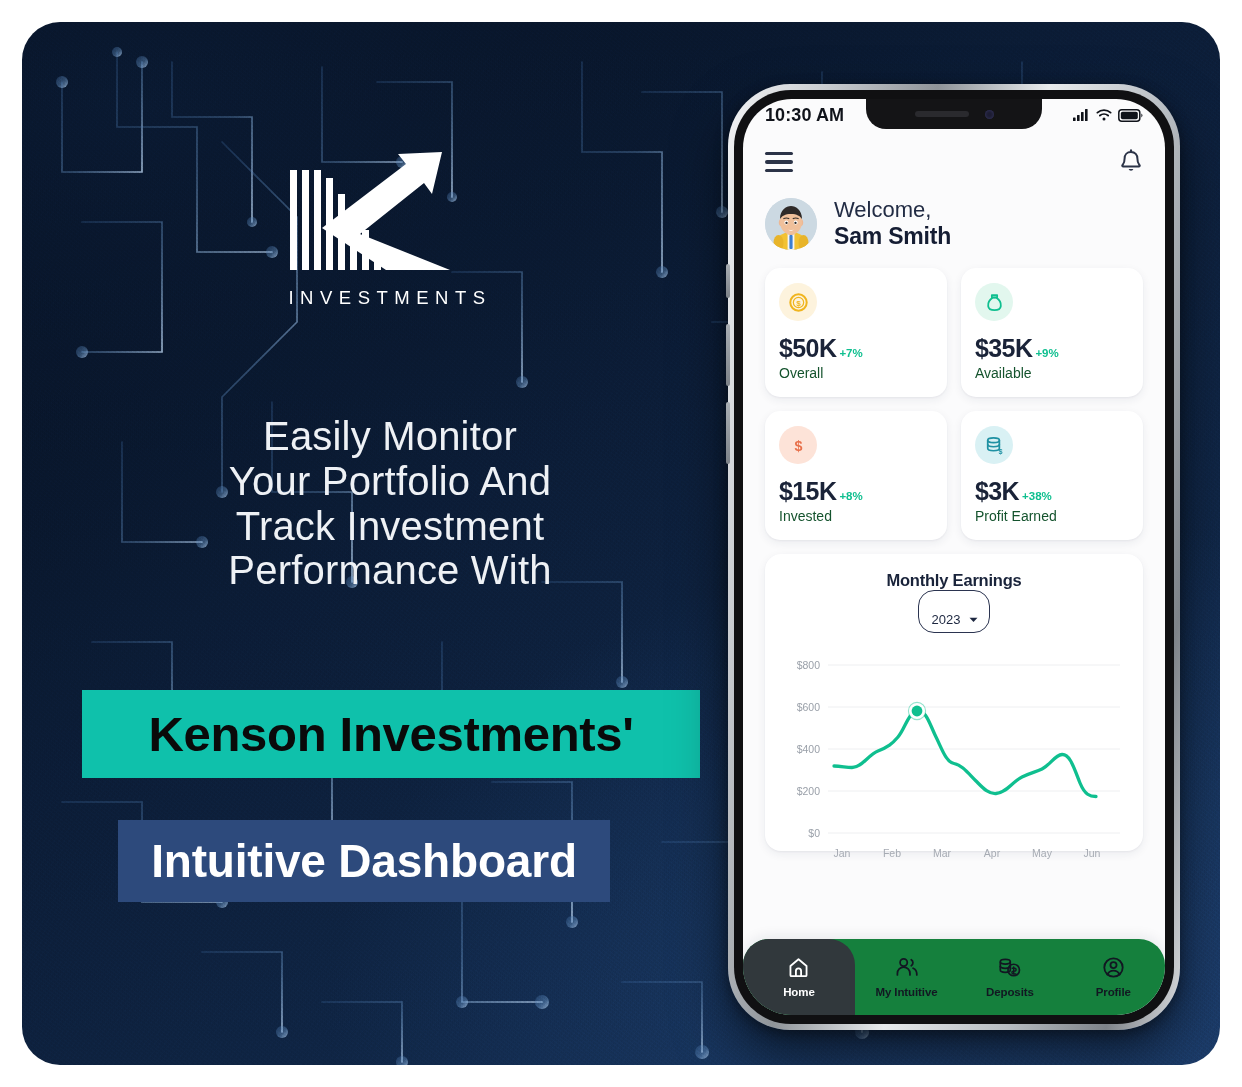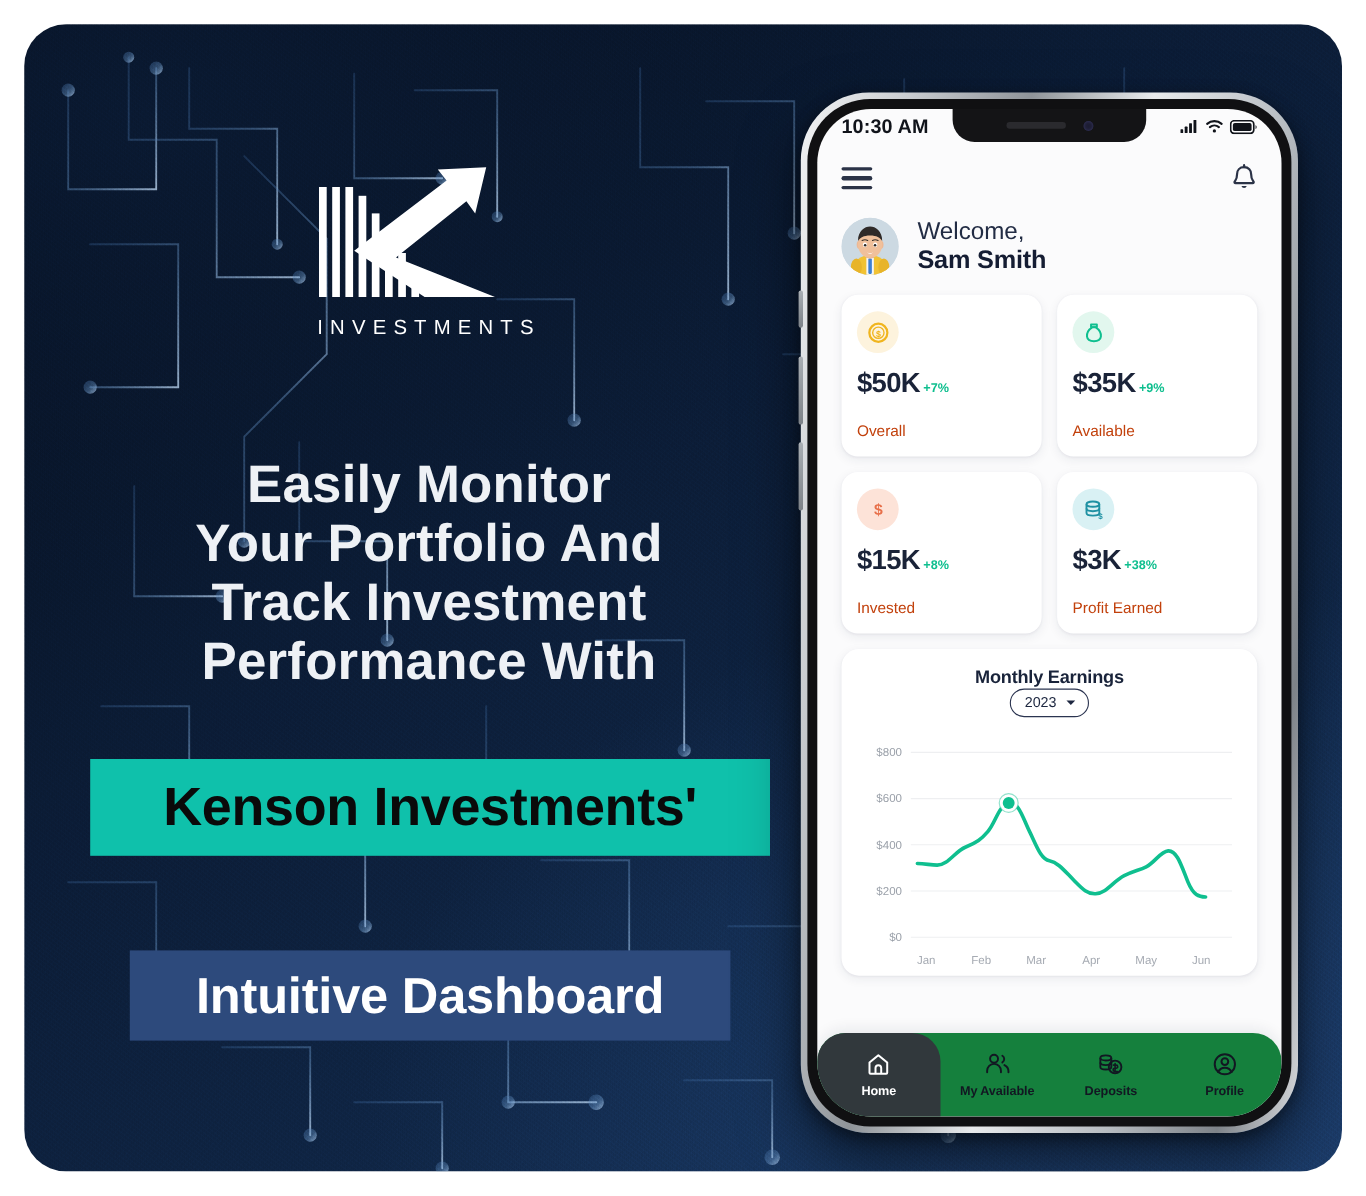--- a/index.html
+++ b/index.html
@@ -34,38 +34,37 @@
     line-height:1; margin-top:2px; font-family:"Liberation Sans", sans-serif;
   }
   .logo-sub {
     color:#fff; font-size:18.5px; font-weight:400; letter-spacing:6.5px;
     margin-top:9px;
   }
 
   .headline {
     position:absolute; left:40px; top:392px; width:656px;
     text-align:center; color:#eef1f5;
-    font-size:48px; line-height:1.12; font-weight:700;
+    font-size:40px; line-height:1.12; font-weight:400;
     letter-spacing:.2px;
   }
   .headline div { white-space:nowrap; }
 
   .band { position:absolute; display:flex; align-items:center; }
   .band-teal {
     left:60px; top:668px; width:618px; height:88px;
     background:#0fc1ab;
   }
   .band-teal span {
     width:100%; text-align:center; color:#0a0a0a;
     font-size:49px; font-weight:700; letter-spacing:-.3px;
   }
   .band-navy {
-    left:96px; top:798px; width:546px; height:82px;
+    left:96px; top:798px; width:492px; height:82px;
     background:#2d4a7c;
-    margin-top:44px;
   }
   .band-navy span {
     width:100%; text-align:center; color:#ffffff;
     font-size:46px; font-weight:700; letter-spacing:-.2px;
   }
 
   
   .phone {
     position:absolute; left:706px; top:62px;
     width:452px; height:946px;
@@ -125,33 +124,33 @@
     box-shadow:0 3px 10px rgba(30,40,70,.07), 0 1px 2px rgba(30,40,70,.05);
     min-height:117px;
   }
   .ic {
     width:38px; height:38px; border-radius:50%;
     display:flex; align-items:center; justify-content:center; margin-bottom:13px;
   }
   .amt-row { display:flex; align-items:baseline; }
   .amt { font-size:25px; font-weight:700; color:#1a2338; letter-spacing:-.6px; }
   .pct { font-size:11.5px; font-weight:700; color:#0fbf8f; margin-left:3px; }
-  .lbl { font-size:14px; color:#c2410c; margin-top:20px; font-weight:400; }
+  .lbl { font-size:14px; color:#14532d; margin-top:2px; font-weight:400; }
 
   .chart-card {
     background:#fff; border-radius:16px; margin-top:14px; padding:17px 16px 12px 16px;
     box-shadow:0 3px 10px rgba(30,40,70,.07), 0 1px 2px rgba(30,40,70,.05);
     height:297px;
   }
   .chart-head { display:flex; align-items:center; justify-content:flex-end;flex-direction:column; }
   .chart-title { font-size:16.5px; font-weight:700; color:#19233a; letter-spacing:-.2px; }
   .yearsel {
     display:flex; align-items:center; gap:9px;
     border:1.6px solid #2b3450; border-radius:16px;
-    padding:4px 11px 5px 13px; cursor:pointer;
+    padding:21px 11px 5px 13px; cursor:pointer;
   }
   .yearsel span { font-size:13px; color:#1d2740; font-weight:500; }
   .plot { margin-top:12px; }
 
   .navbar {
     position:absolute; left:0; right:0; bottom:0; height:76px;
     background:#15803d; display:flex; align-items:stretch;
     border-radius:26px 26px 0 0;
     box-shadow:0 -2px 14px rgba(20,30,60,.09);
   }
@@ -502,21 +501,21 @@
           </div>
           <div class="navitem">
             <svg width="24" height="23" viewBox="0 0 26 24">
               <g fill="none" stroke="#121722" stroke-width="1.9" stroke-linecap="round" stroke-linejoin="round">
                 <circle cx="9.4" cy="6.6" r="3.9"></circle>
                 <path d="M2.6 20 v-1.6 a6.8 6.8 0 0 1 13.6 0 V20"></path>
                 <path d="M17.6 3.6 a3.9 3.9 0 0 1 0 6.6"></path>
                 <path d="M19.6 12.8 a6.8 6.8 0 0 1 4 6.2 V20"></path>
               </g>
             </svg>
-            <span>My Available</span>
+            <span>My Intuitive</span>
           </div>
           <div class="navitem">
             <svg width="25" height="23" viewBox="0 0 26 24">
               <g fill="none" stroke="#121722" stroke-width="1.8" stroke-linejoin="round">
                 <ellipse cx="8.6" cy="6" rx="5.2" ry="2.4"></ellipse>
                 <path d="M3.4 6 v4.4 c0 1.3 2.3 2.4 5.2 2.4 s5.2-1.1 5.2-2.4 V6"></path>
                 <path d="M3.4 10.4 v4.2 c0 1.3 2.3 2.4 5.2 2.4 s5.2-1.1 5.2-2.4 V10.4"></path>
                 <circle cx="17.4" cy="14.6" r="6"></circle>
               </g>
               <path d="M17.4 11.4 v6.4 M15.8 12.8 h2.6 a1.5 1.5 0 0 1 0 3 h-1.4 a1.5 1.5 0 0 0 0 3 h2.6" fill="none" stroke="#121722" stroke-width="1.5" stroke-linecap="round"></path>

